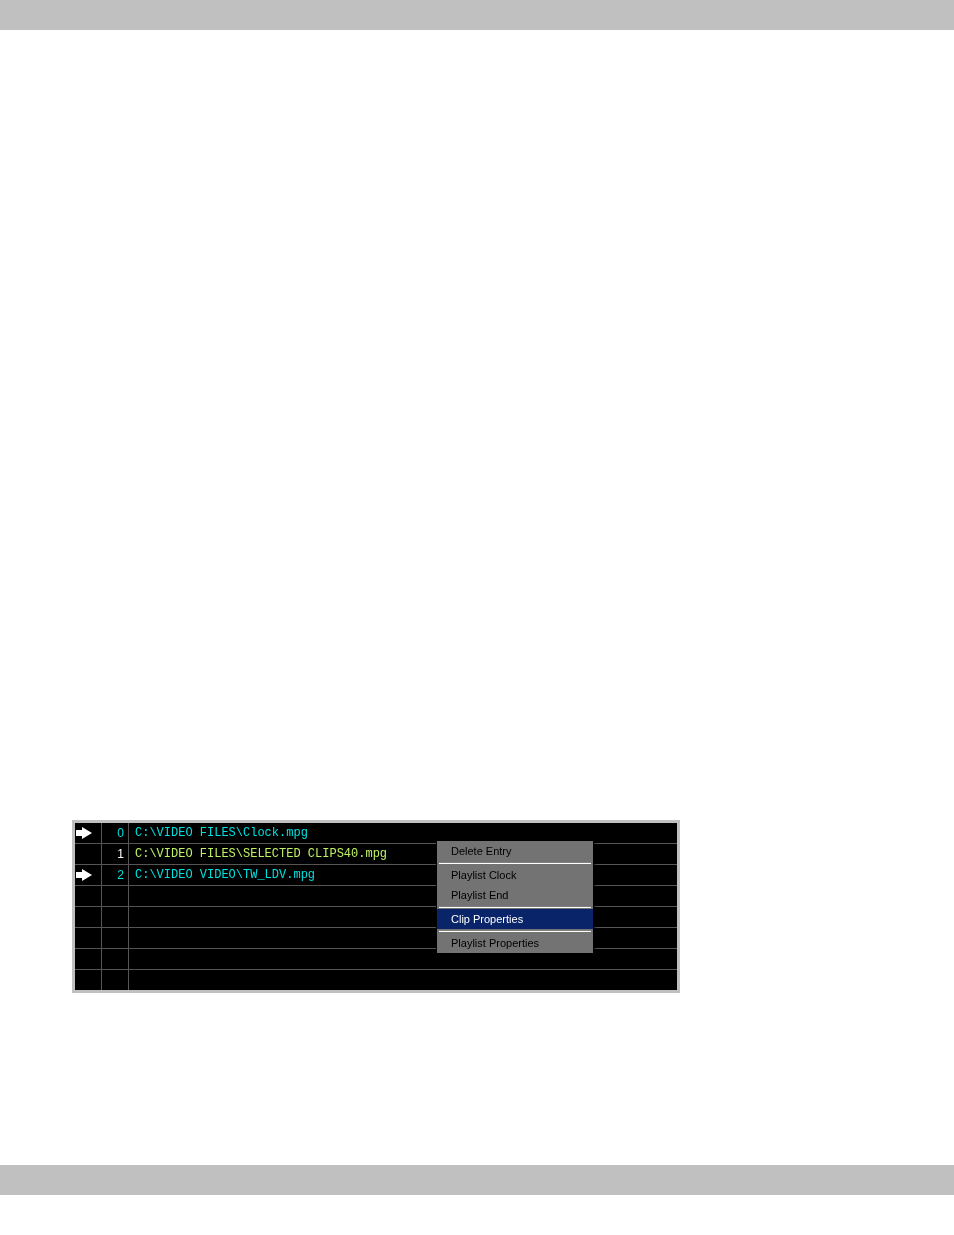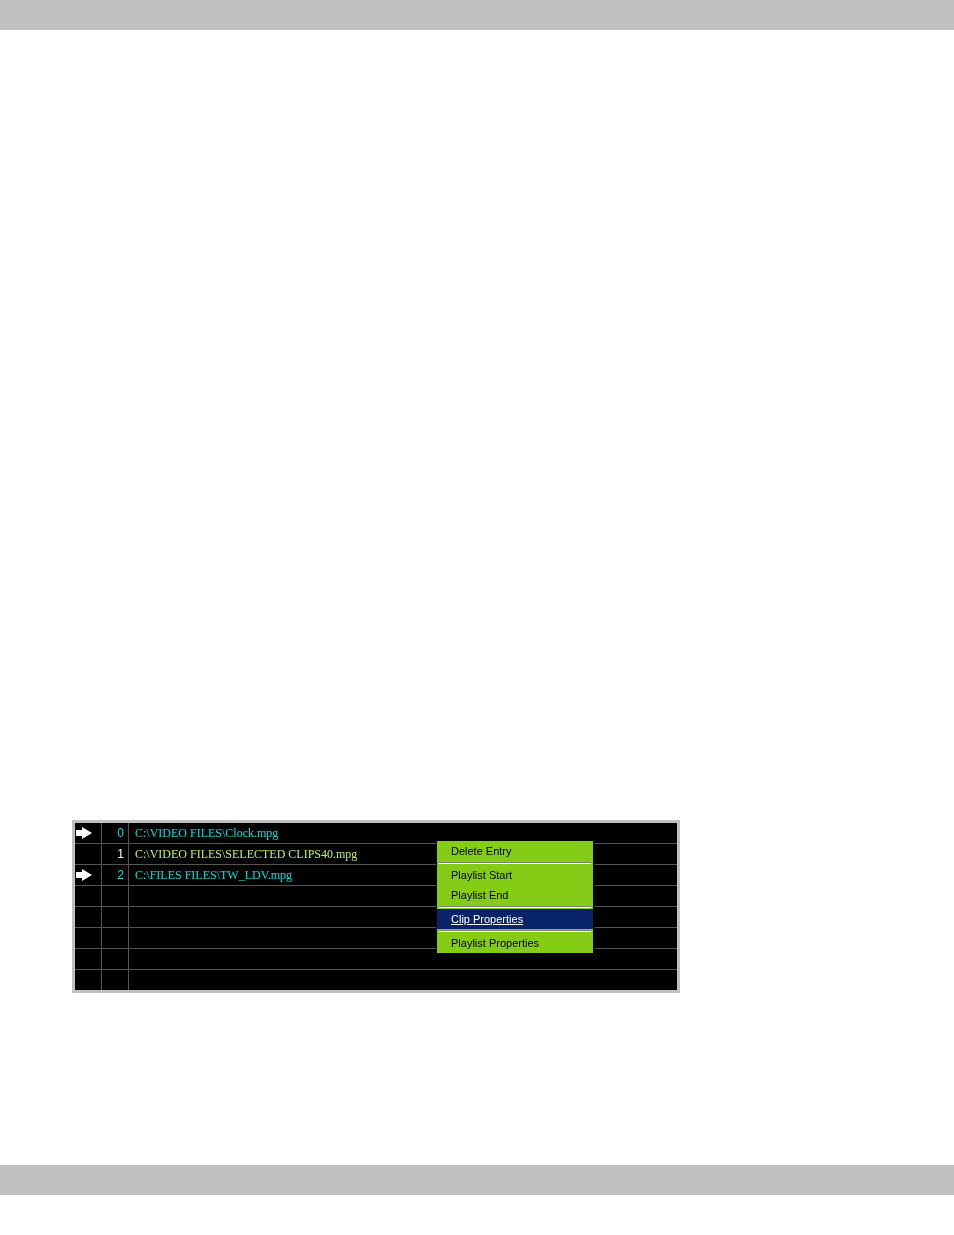--- a/index.html
+++ b/index.html
@@ -62,21 +62,21 @@
     font-family: "Verdana", sans-serif;
     font-size: 12px;
   }
   .cell-index.white {
     color: #ffffff;
   }
   .cell-path {
     flex: 1;
     padding-left: 6px;
     color: #00e0e0;
-    font-family: Liberation Serif, serif;
+    font-family: Liberation Mono, monospace;
     font-size: 12px;
     white-space: nowrap;
     overflow: hidden;
   }
   .cell-path.white {
     color: #bef264;
   }
   .arrow {
     width: 0;
     height: 0;
@@ -101,37 +101,36 @@
     width: 6px;
     height: 6px;
     background: #fff;
   }
   
   .context-menu {
     position: absolute;
     left: 436px;
     top: 840px;
     width: 156px;
-    background: #84cc16;
+    background: #737373;
     border: 1px solid #000;
     box-shadow: 2px 2px 2px rgba(0,0,0,0.4);
     font-family: "Tahoma", sans-serif;
     font-size: 11px;
     z-index: 10;
   }
   .menu-item {
     height: 20px;
     line-height: 20px;
     padding-left: 14px;
     color: #000;
   }
   .menu-item.selected {
     background: #0a246a;
     color: #fff;
-    text-decoration: underline;
   }
   .menu-sep {
     height: 0;
     border-top: 1px solid #808080;
     border-bottom: 1px solid #fff;
     margin: 1px 2px;
   }
 </style>
 </head>
 <body>
@@ -150,21 +149,21 @@
     <div class="row">
       <div class="cell-arrow"></div>
       <div class="cell-index white">1</div>
       <div class="cell-path white">C:\VIDEO FILES\SELECTED CLIPS40.mpg</div>
     </div>
     <div class="row">
       <div class="cell-arrow">
           <span class="arrow"></span>
         </div>
       <div class="cell-index">2</div>
-      <div class="cell-path">C:\FILES FILES\TW_LDV.mpg</div>
+      <div class="cell-path">C:\VIDEO VIDEO\TW_LDV.mpg</div>
     </div>
 
     <div class="row">
       <div class="cell-arrow"></div>
       <div class="cell-index"></div>
       <div class="cell-path"></div>
     </div>
     <div class="row">
       <div class="cell-arrow"></div>
       <div class="cell-index"></div>
@@ -183,21 +182,21 @@
     <div class="row" style="border-bottom:none;">
       <div class="cell-arrow"></div>
       <div class="cell-index"></div>
       <div class="cell-path"></div>
     </div>
   </div>
 
   <div class="context-menu">
     <div class="menu-item">Delete Entry</div>
     <div class="menu-sep"></div>
-    <div class="menu-item">Playlist Start</div>
+    <div class="menu-item">Playlist Clock</div>
     <div class="menu-item">Playlist End</div>
     <div class="menu-sep"></div>
     <div class="menu-item selected">Clip Properties</div>
     <div class="menu-sep"></div>
     <div class="menu-item">Playlist Properties</div>
   </div>
 
   <div class="bottom-bar"></div>
 </div>
 

